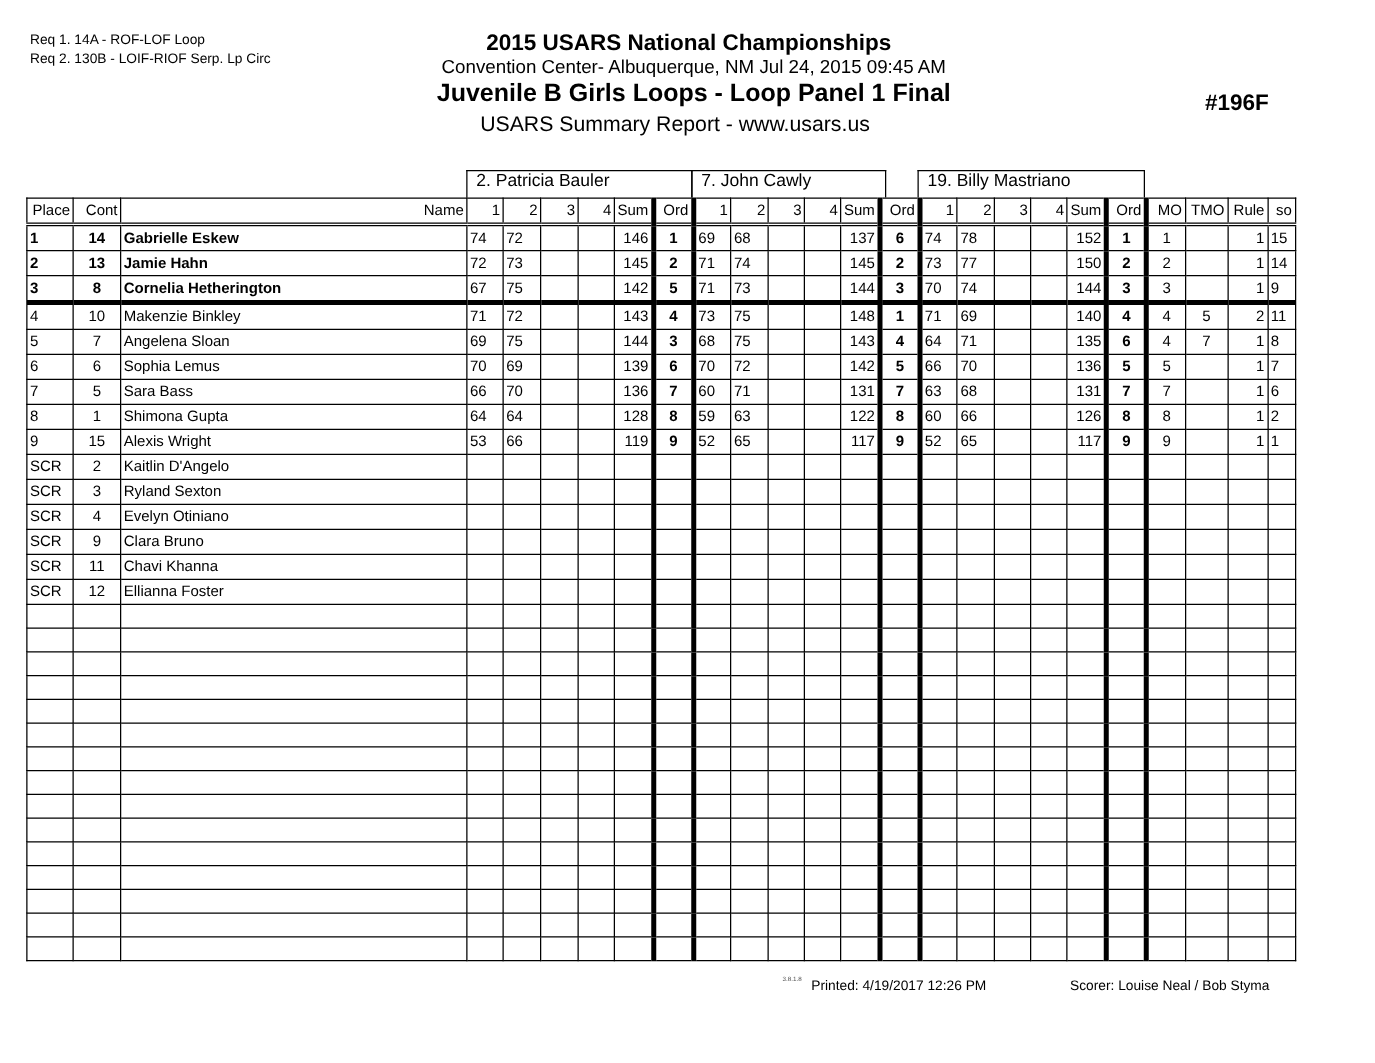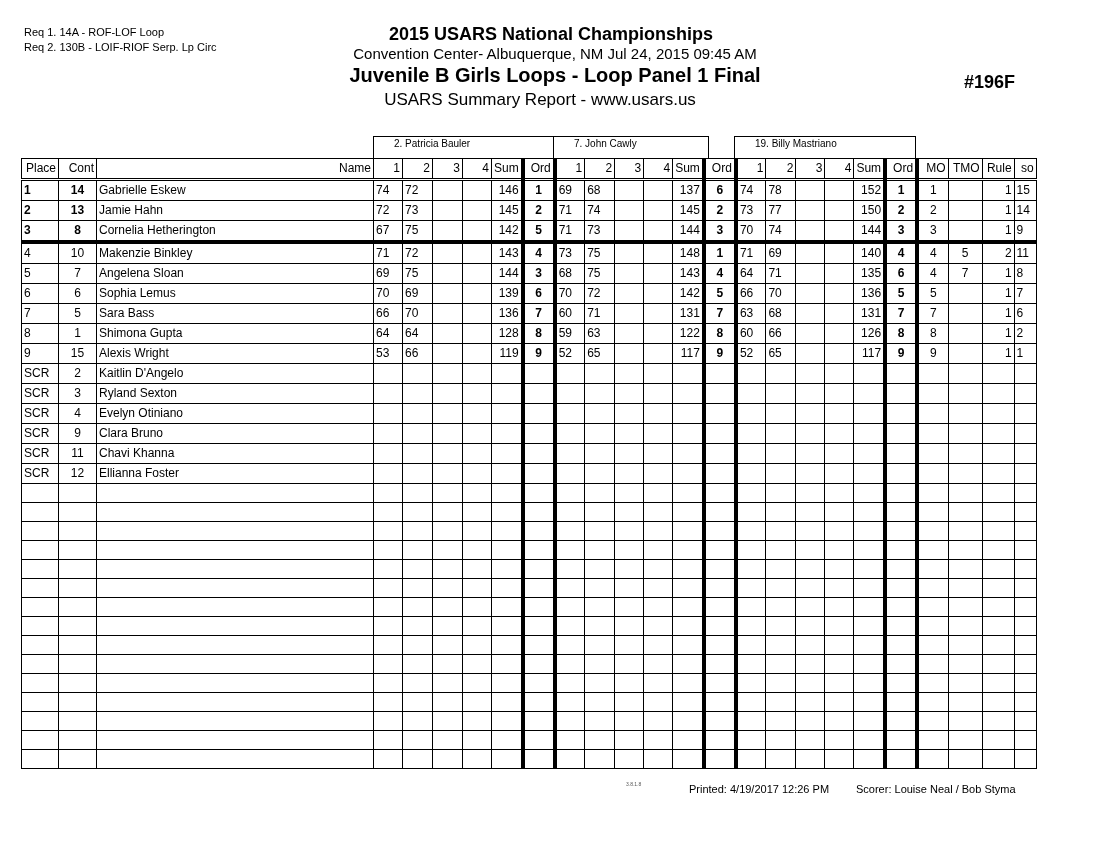--- a/index.html
+++ b/index.html
@@ -7,31 +7,31 @@
   .req { position:absolute; left:24px; font-size:11px; line-height:14px; }
   .req1 { top:25px; }
   .req2 { top:40px; }
   .center { position:absolute; left:0; width:1100px; text-align:center; }
   .title1 { top:24px; font-size:18px; font-weight:bold; left:-2px; width:1106px; }
   .title2 { top:45px; font-size:15px; left:0; width:1110px; }
   .title3 { top:64px; font-size:20px; font-weight:bold; left:5px; width:1100px; }
   .title4 { top:90px; font-size:17px; left:-10px; width:1100px; }
   .eventno { position:absolute; left:964px; top:24px; font-size:18px; font-weight:bold;margin-top:48px; }
 
-  .judgebox { position:absolute; top:136px; height:22px; border:1px solid #000; border-bottom:none; font-size:10px; line-height:14px; padding-left:20px; box-sizing:border-box; }
+  .judgebox { position:absolute; top:136px; height:22px; border:1px solid #000; border-bottom:none; font-size:14px; line-height:14px; padding-left:7px; box-sizing:border-box; }
 
   table.grid { position:absolute; left:21px; top:158px; border-collapse:collapse; table-layout:fixed; }
   table.grid td { border:1px solid #000; height:19px; padding:0 2px; font-size:12px; line-height:19px; white-space:nowrap; overflow:hidden; box-sizing:border-box; }
   table.grid tr.hdr td { border-bottom:3px double #000;text-align:right; }
   table.grid tr.sep td { border-bottom:4px solid #000; }
   td.c { text-align:center; }
   td.r { text-align:right; }
   td.thickR { border-right:4px solid #000 !important; }
   td.ord { text-align:center; font-weight:bold; }
-  tr.top td.name { font-weight:normal; }
+  tr.top td.name { font-weight:bold; }
   tr.top td.pl, tr.top td.ct { font-weight:bold; }
 
   .footer { position:absolute; top:783px; font-size:11px; }
   .ver { position:absolute; left:626px; top:781px; font-size:5px; color:#555; }
 </style>
 </head>
 <body>
 
 <div class="req req1">Req  1.  14A - ROF-LOF Loop</div>
 <div class="req req2">Req  2.  130B - LOIF-RIOF Serp. Lp Circ</div>
@@ -909,14 +909,14 @@
         <td class="ord thickR"></td>
         <td class="c"></td>
         <td class="c"></td>
         <td class="r"></td>
         <td></td>
       </tr>
     </tbody>
 </table>
 
 <div class="ver">3.8.1.8</div>
-<div class="footer" style="left:649px;margin-left:40px;">Printed:  4/19/2017  12:26 PM</div>
+<div class="footer" style="left:649px;">Printed:  4/19/2017  12:26 PM</div>
 <div class="footer" style="left:856px;">Scorer:   Louise Neal / Bob Styma</div>
 
 </body></html>

